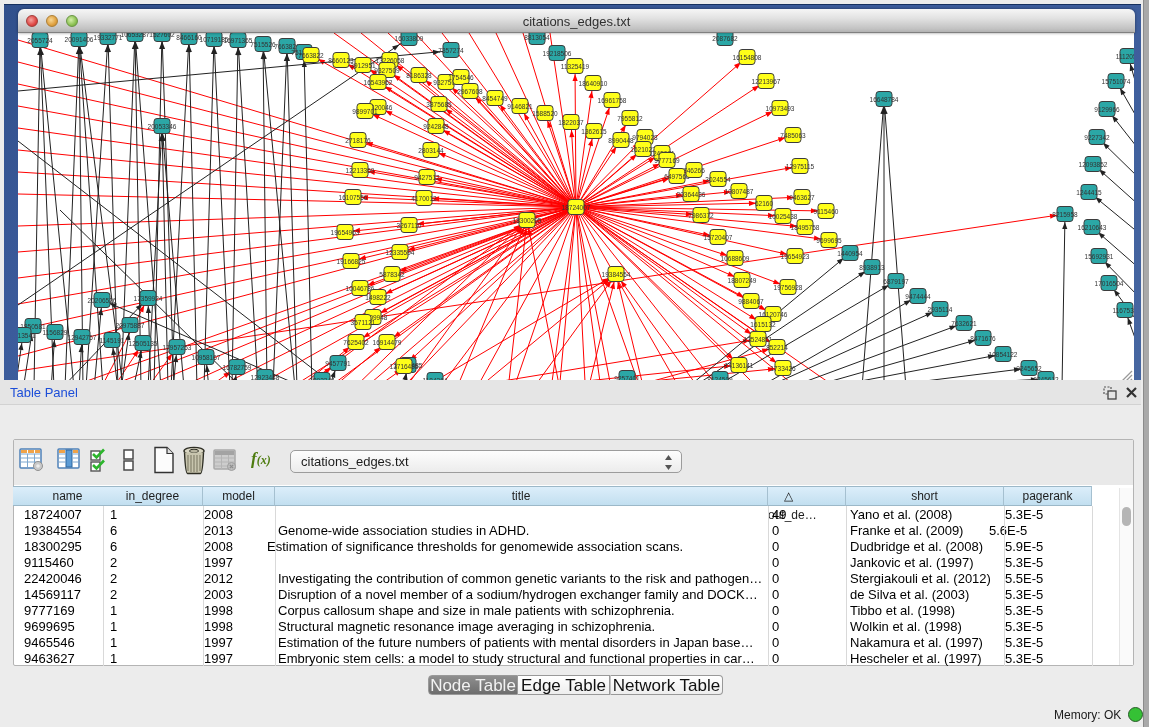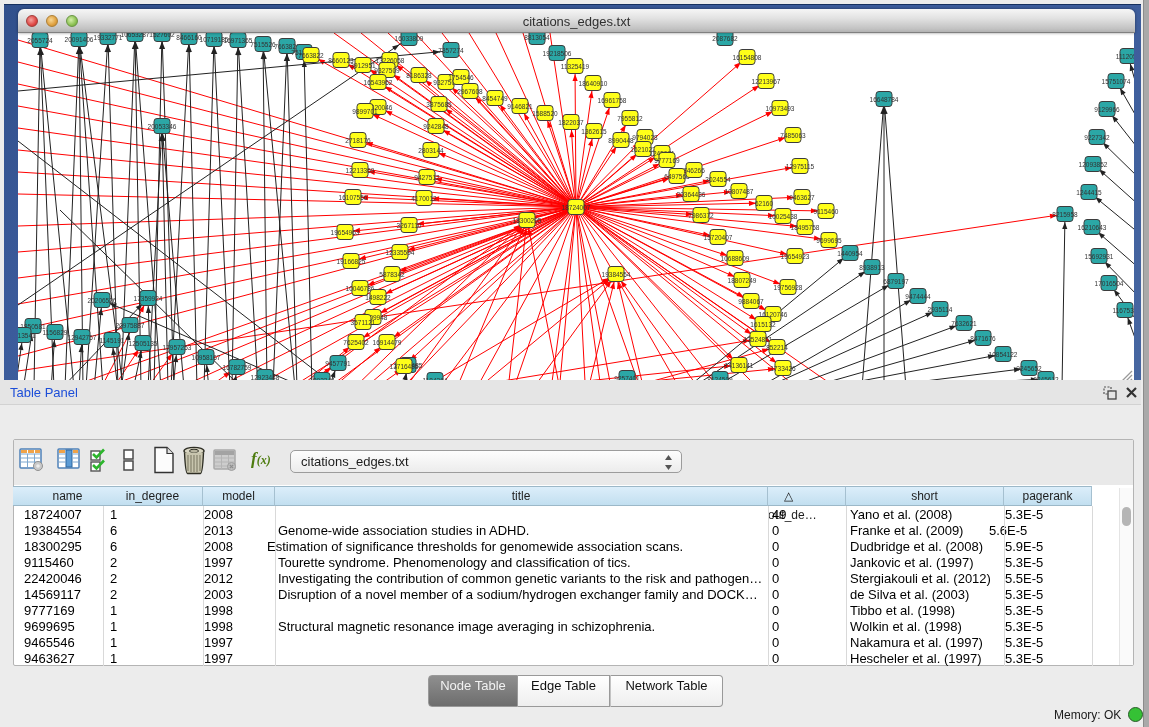--- a/index.html
+++ b/index.html
@@ -9,21 +9,21 @@
 .tl{position:absolute;top:6px;width:12px;height:12px;border-radius:50%}
 #canvas{left:18px;top:33px;width:1116px;height:349px;background:#fff;overflow:hidden}
 #tph{left:0;top:380px;width:1141px;height:25px;background:#e5e5e5;border-bottom:1px solid #d2d2d2;font-size:13px;color:#1d4ed8}
 #tbox{left:13px;top:439px;width:1121px;height:227px;border:1px solid #b4b4b4;border-radius:2px;background:#fff}
 #toolbar{left:14px;top:440px;width:1119px;height:45px;background:#e9e9e9}
 #combo{left:290px;top:450px;width:392px;height:23px;border:1px solid #9c9c9c;border-radius:5px;background:linear-gradient(#fdfdfd,#ececec);font-size:13px;color:#1c1c1c}
 .hdr{position:absolute;top:486px;height:20px;background:linear-gradient(#dceefa,#c2dff0);border-top:1px solid #9cb8c8;border-bottom:1px solid #9cb8c8;border-right:1px solid #a5c0d0;font-size:12px;color:#1e1e1e;text-align:center;line-height:19px}
 .trow{position:absolute;left:0;width:1090px;height:16px;font-size:13px;color:#000}
 .trow span{position:absolute;top:1px;white-space:nowrap}
 .clip{overflow:hidden}
-.sb{position:absolute;top:675px;height:32px;line-height:19px;text-align:center;border:1px solid #999;font-size:13px}
+.sb{position:absolute;top:675px;height:20px;line-height:19px;text-align:center;border:1px solid #999;font-size:17px}
 #mem{right:6px;top:707px;font-size:12px;color:#1a1a1a}
 </style></head><body>
 <div class="abs" id="desktop"></div>
 <div class="abs" id="canvas"></div>
 <svg width="1116" height="349" viewBox="18 33 1116 349" style="position:absolute;left:18px;top:33px;" xmlns="http://www.w3.org/2000/svg">
 <line x1="576" y1="207" x2="311" y2="55" stroke="red" stroke-width="1"></line>
 <polygon points="317.9,59.0 325.3,60.3 322.8,64.7" fill="red"></polygon>
 <line x1="576" y1="207" x2="341" y2="60" stroke="red" stroke-width="1"></line>
 <polygon points="347.8,64.2 355.1,65.8 352.4,70.2" fill="red"></polygon>
 <line x1="576" y1="207" x2="363" y2="65" stroke="red" stroke-width="1"></line>
@@ -799,21 +799,20 @@
     <span style="left:204px">2008</span>
     <span style="left:267px;width:486px" class="clip">Estimation of significance thresholds for genomewide association scans.</span>
     <span style="left:772px">0</span>
     <span style="left:850px">Dudbridge et al. (2008)</span>
     <span style="left:1005px">5.9E-5</span>
   </div>
 <div class="trow" style="top:554px">
     <span style="left:24px">9115460</span>
     <span style="left:110px">2</span>
     <span style="left:204px">1997</span>
-    <span style="left:278px;width:486px" class="clip">Tourette syndrome. Phenomenology and classification of tics.</span>
     <span style="left:772px">0</span>
     <span style="left:850px">Jankovic et al. (1997)</span>
     <span style="left:1005px">5.3E-5</span>
   </div>
 <div class="trow" style="top:570px">
     <span style="left:24px">22420046</span>
     <span style="left:110px">2</span>
     <span style="left:204px">2012</span>
     <span style="left:278px;width:486px" class="clip">Investigating the contribution of common genetic variants to the risk and pathogen…</span>
     <span style="left:772px">0</span>
@@ -826,45 +825,48 @@
     <span style="left:204px">2003</span>
     <span style="left:278px;width:486px" class="clip">Disruption of a novel member of a sodium/hydrogen exchanger family and DOCK…</span>
     <span style="left:772px">0</span>
     <span style="left:850px">de Silva et al. (2003)</span>
     <span style="left:1005px">5.3E-5</span>
   </div>
 <div class="trow" style="top:602px">
     <span style="left:24px">9777169</span>
     <span style="left:110px">1</span>
     <span style="left:204px">1998</span>
+    <span style="left:278px;width:486px" class="clip">Corpus callosum shape and size in male patients with schizophrenia.</span>
     <span style="left:772px">0</span>
     <span style="left:850px">Tibbo et al. (1998)</span>
     <span style="left:1005px">5.3E-5</span>
   </div>
 <div class="trow" style="top:618px">
     <span style="left:24px">9699695</span>
     <span style="left:110px">1</span>
     <span style="left:204px">1998</span>
     <span style="left:278px;width:486px" class="clip">Structural magnetic resonance image averaging in schizophrenia.</span>
     <span style="left:772px">0</span>
     <span style="left:850px">Wolkin et al. (1998)</span>
     <span style="left:1005px">5.3E-5</span>
   </div>
 <div class="trow" style="top:634px">
     <span style="left:24px">9465546</span>
     <span style="left:110px">1</span>
     <span style="left:204px">1997</span>
+    <span style="left:278px;width:486px" class="clip">Estimation of the future numbers of patients with mental disorders in Japan base…</span>
     <span style="left:772px">0</span>
     <span style="left:850px">Nakamura et al. (1997)</span>
     <span style="left:1005px">5.3E-5</span>
   </div>
 <div class="trow" style="top:650px">
     <span style="left:24px">9463627</span>
     <span style="left:110px">1</span>
     <span style="left:204px">1997</span>
+    <span style="left:278px;width:486px" class="clip">Embryonic stem cells: a model to study structural and functional properties in car…</span>
     <span style="left:772px">0</span>
     <span style="left:850px">Hescheler et al. (1997)</span>
     <span style="left:1005px">5.3E-5</span>
   </div>
 <svg class="abs" style="left:0;top:506px" width="1134" height="160">
     <g stroke="#d9d9d9" stroke-width="1">
 <line x1="103.5" y1="0" x2="103.5" y2="160"></line>
       <line x1="203.5" y1="0" x2="203.5" y2="160"></line>
 <line x1="275.5" y1="0" x2="275.5" y2="160"></line>
       <line x1="768.5" y1="0" x2="768.5" y2="160"></line>

